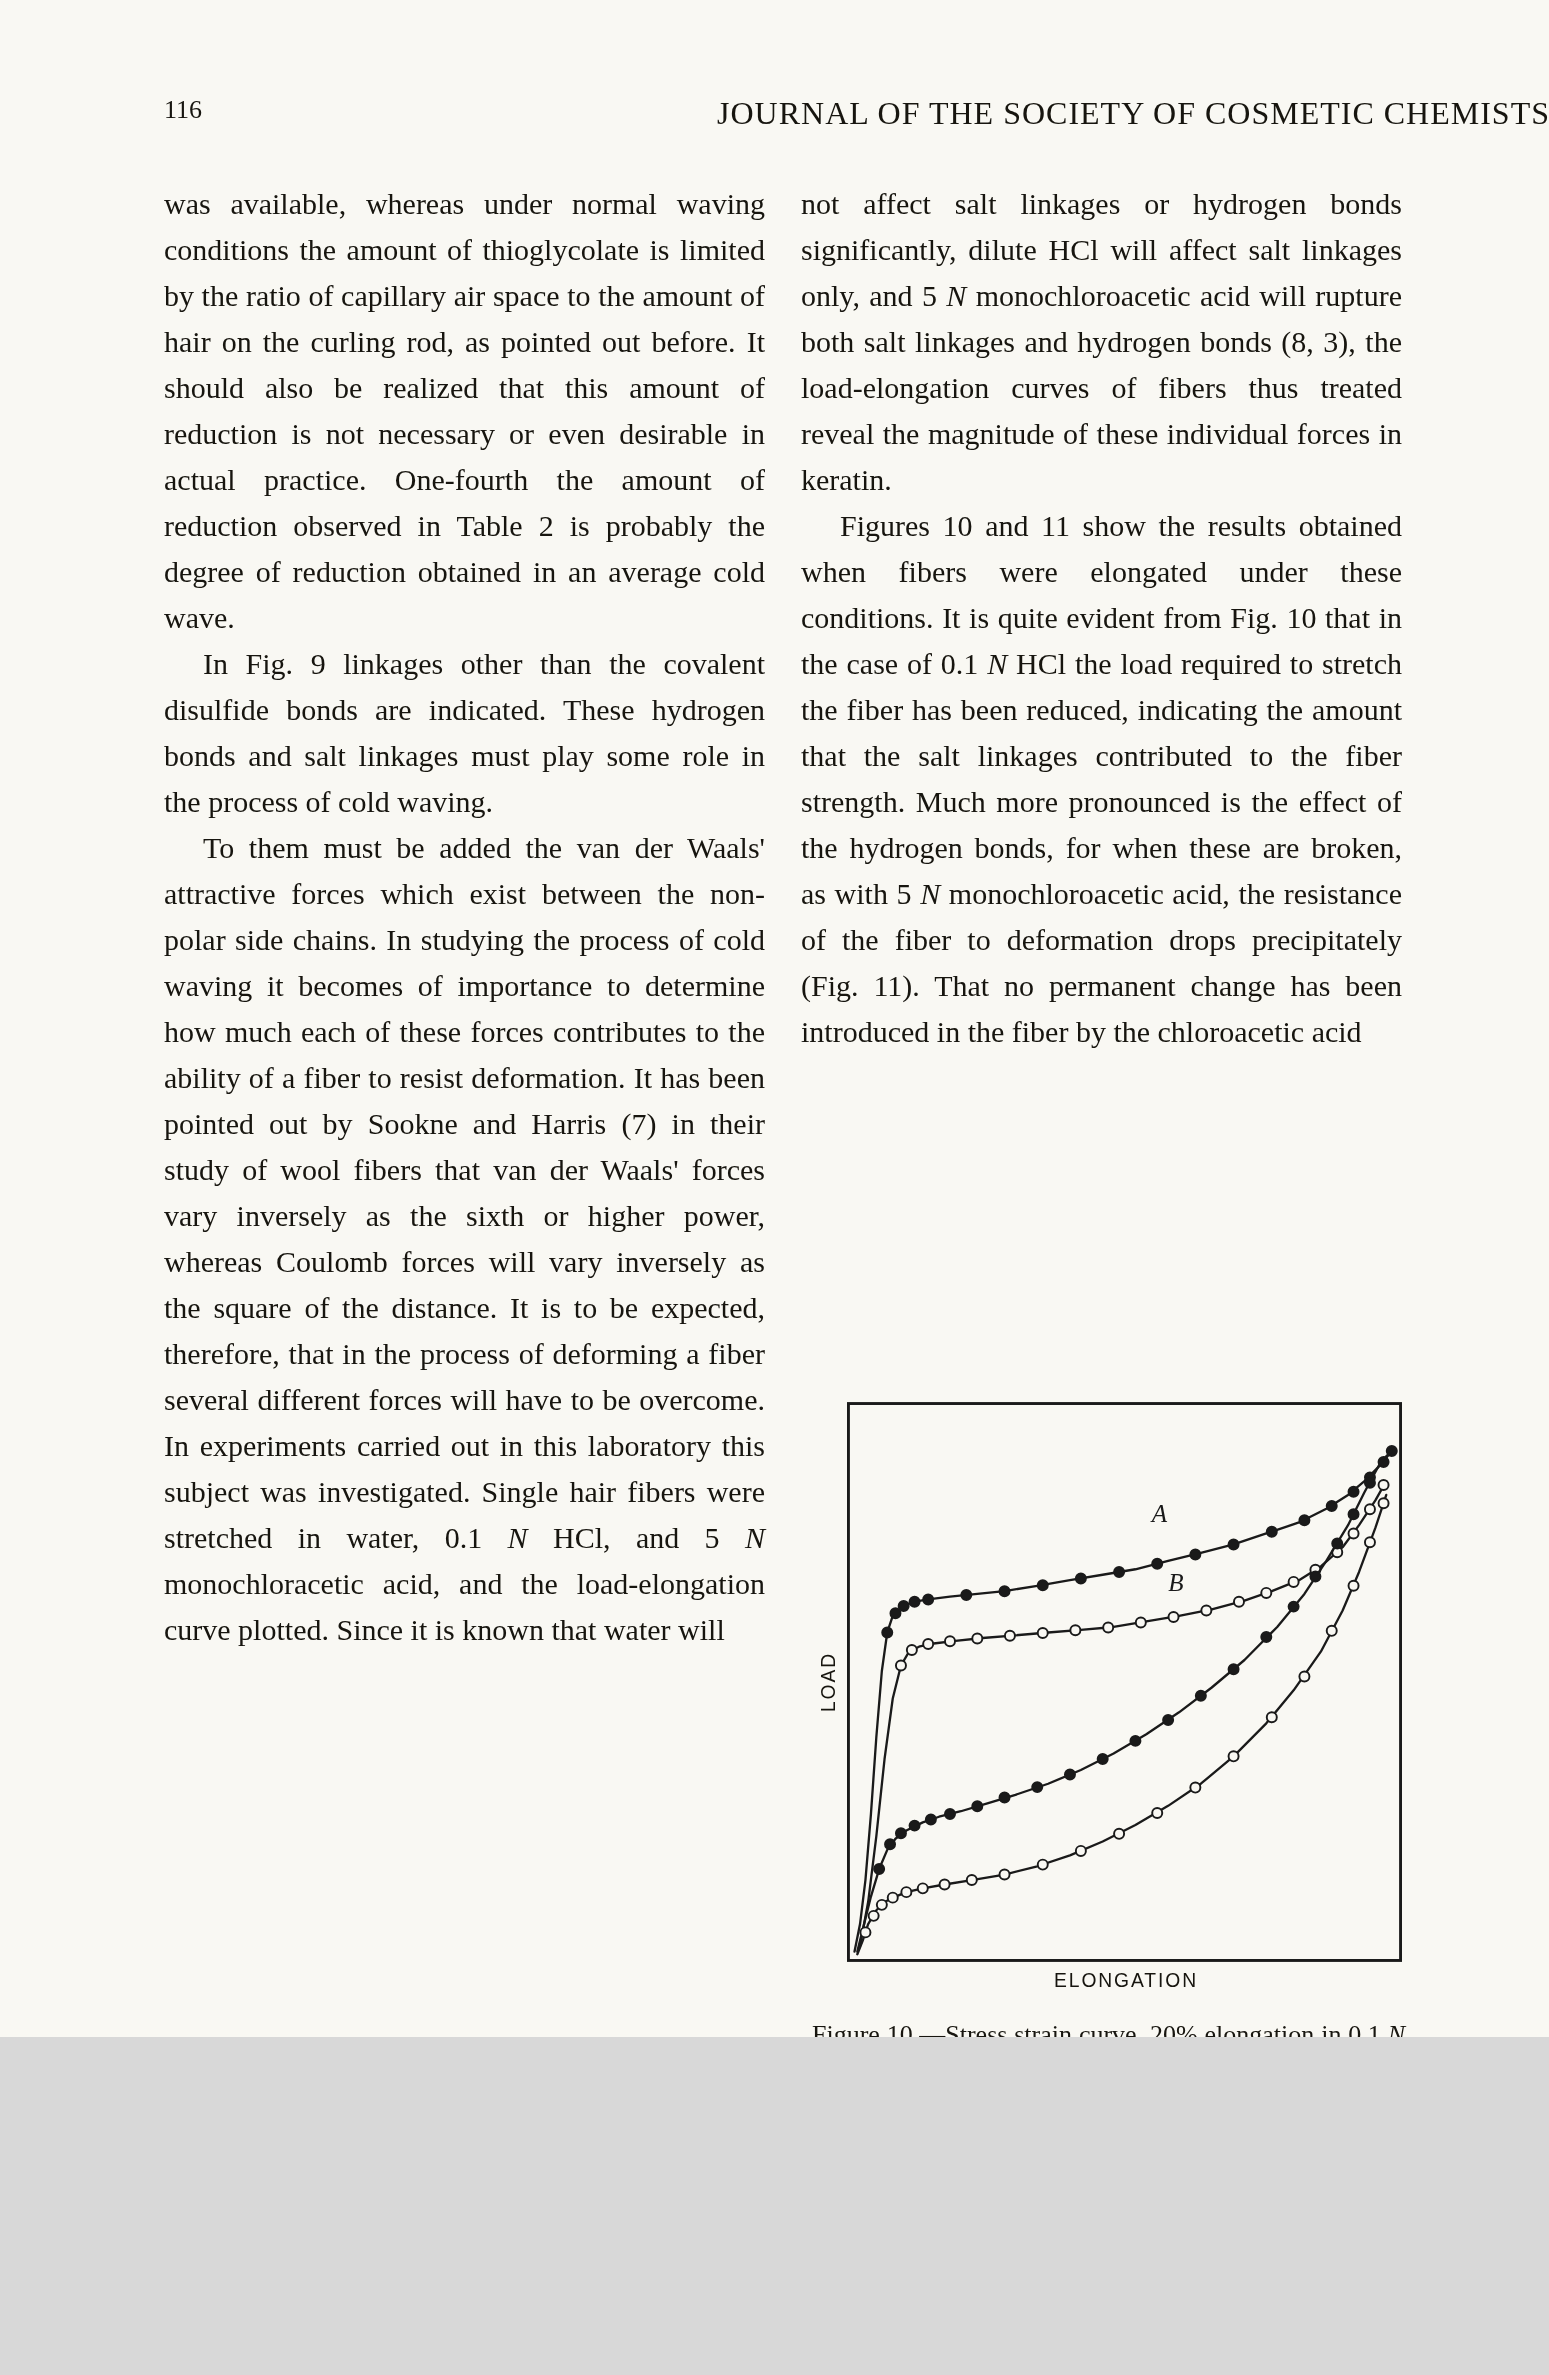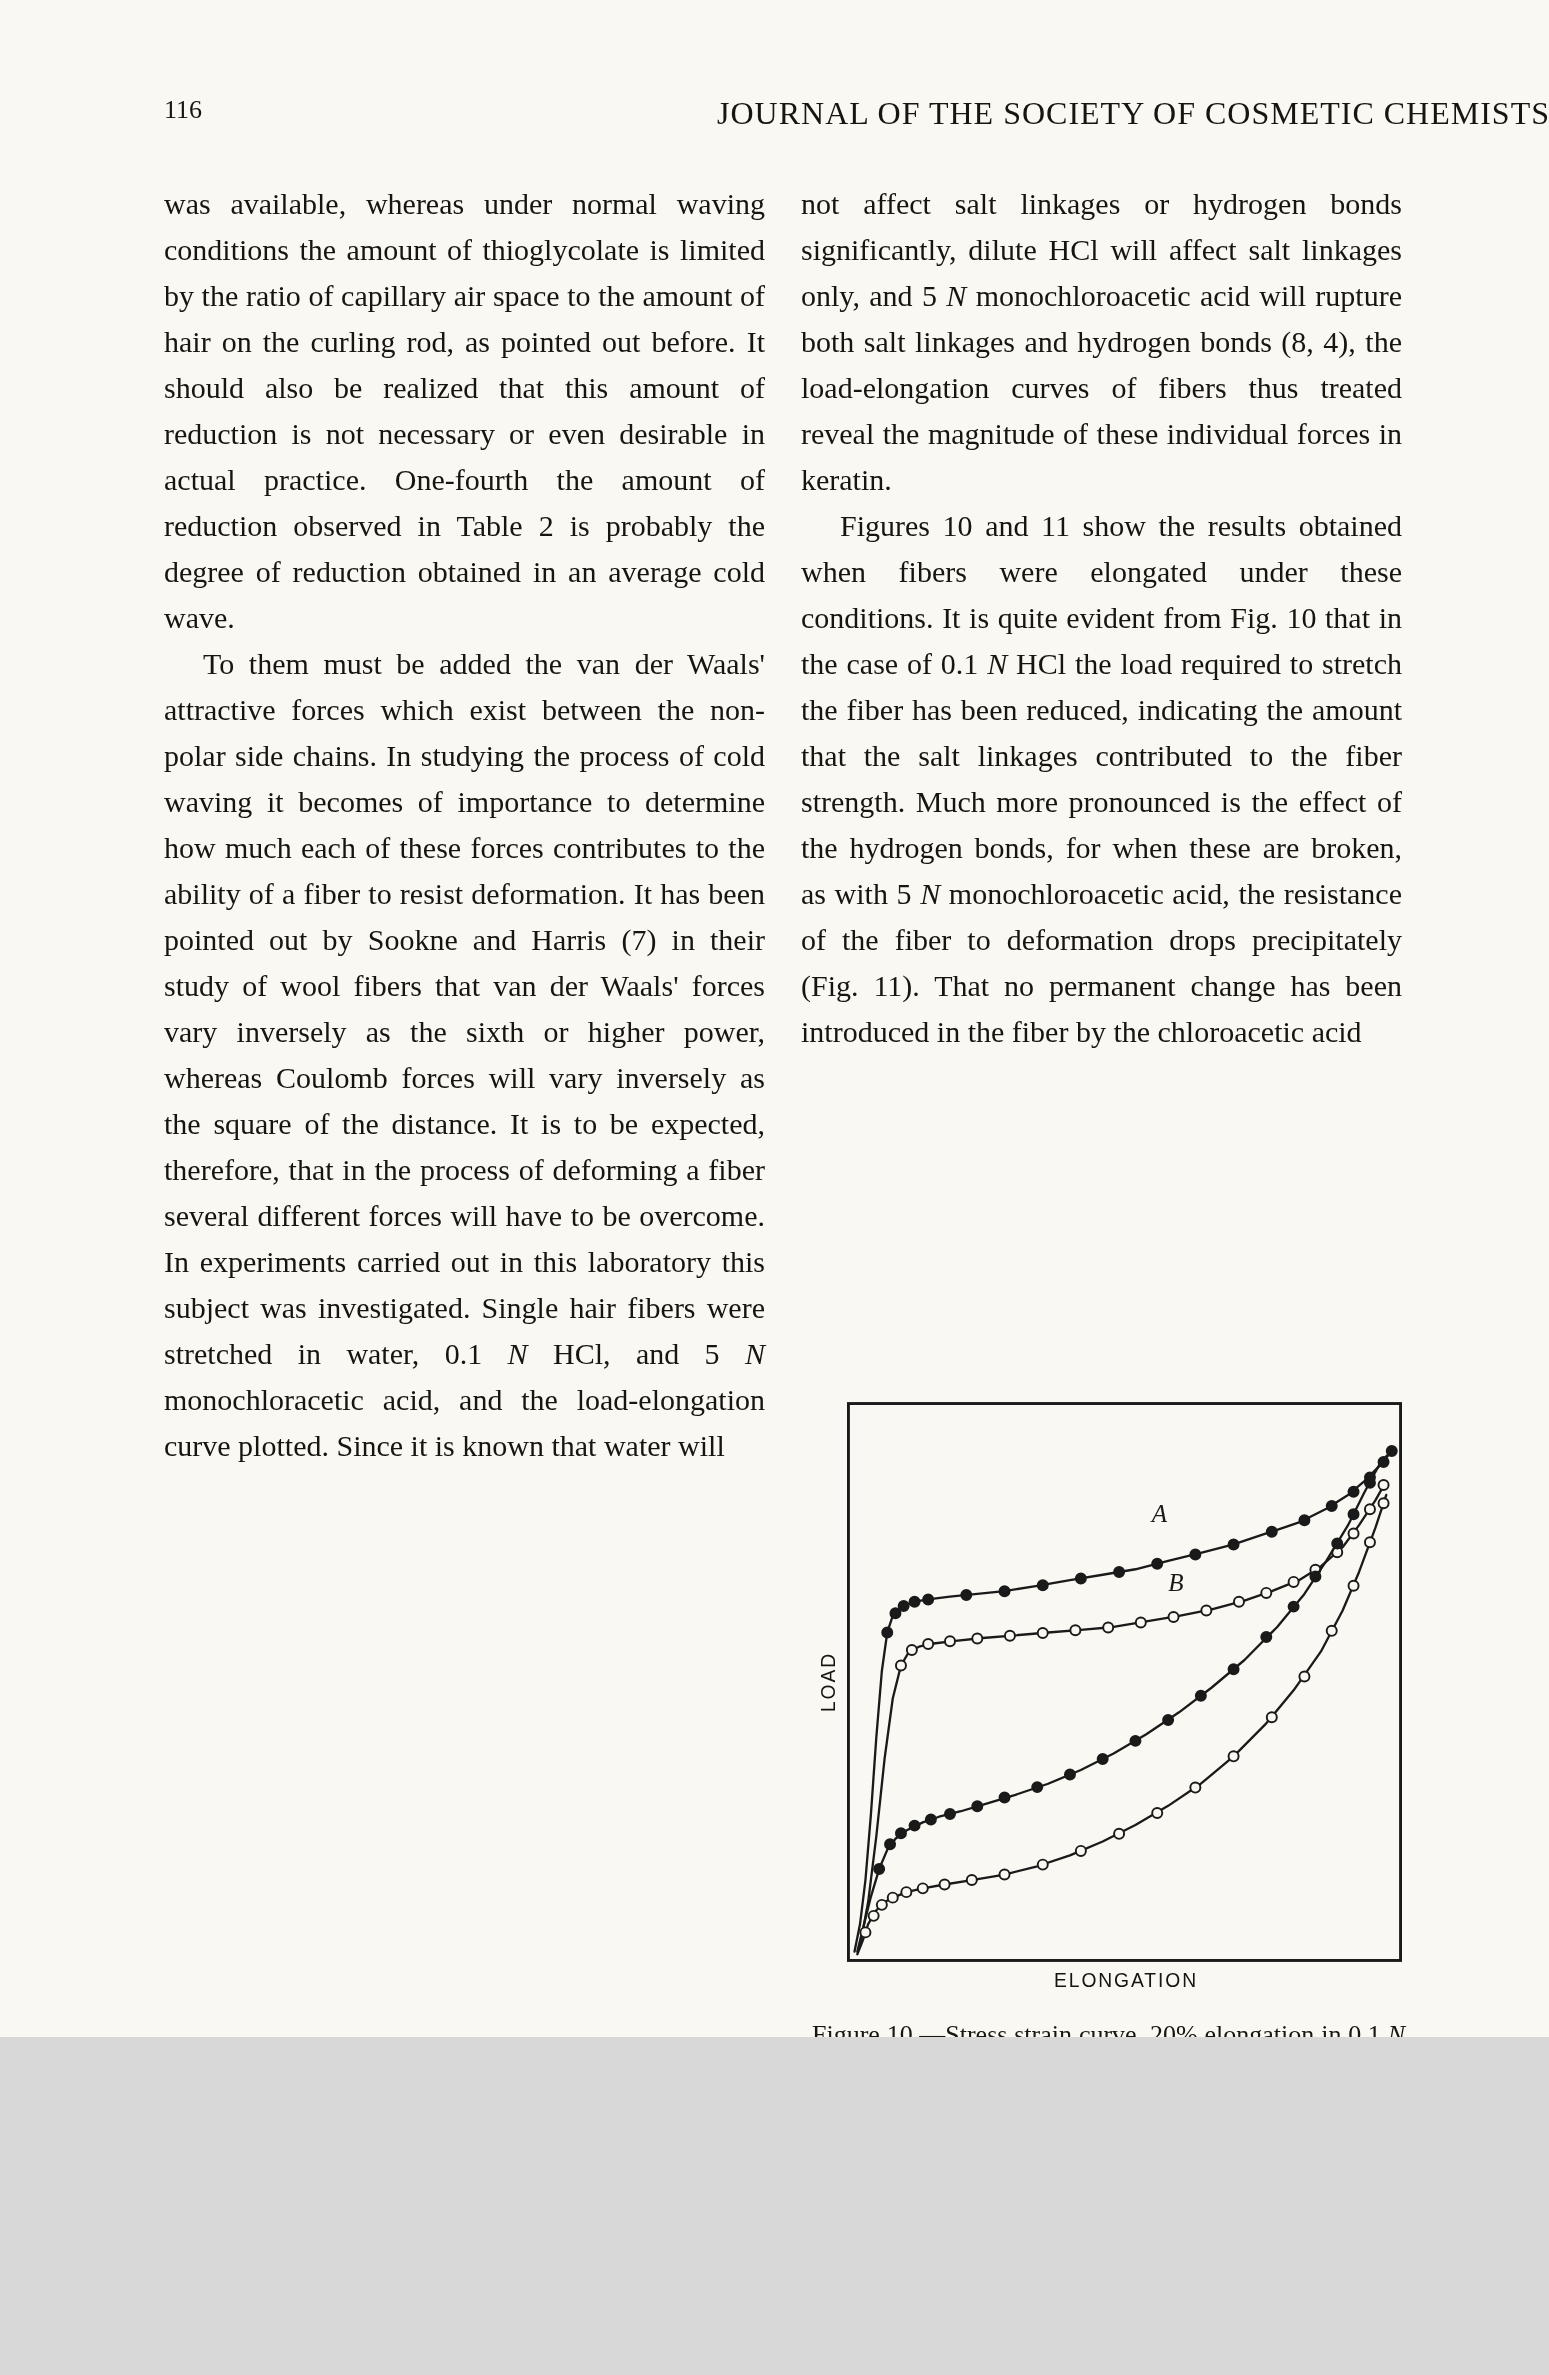--- a/index.html
+++ b/index.html
@@ -58,25 +58,26 @@
 
 <div class="page">
 
   <div class="header">
     <div class="page-number">116</div>
     <div class="journal-title">JOURNAL OF THE SOCIETY OF COSMETIC CHEMISTS</div>
   </div>
 
   <div class="column col-left">
       <p class="para"><span>was available, whereas under normal waving conditions the amount of thioglycolate is limited by the ratio of capillary air space to the amount of hair on the curling rod, as pointed out before. It should also be realized that this amount of reduction is not necessary or even desirable in actual practice. One-fourth the amount of reduction observed in Table 2 is probably the degree of reduction obtained in an average cold wave.</span></p>
+      <p class="para indent"><span>In Fig. 9 linkages other than the covalent disulfide bonds are indicated. These hydrogen bonds and salt linkages must play some role in the process of cold waving.</span></p>
       <p class="para indent"><span>To them must be added the van der Waals' attractive forces which exist between the non-polar side chains. In studying the process of cold waving it becomes of importance to determine how much each of these forces contributes to the ability of a fiber to resist deformation. It has been pointed out by Sookne and Harris (7) in their study of wool fibers that van der Waals' forces vary inversely as the sixth or higher power, whereas Coulomb forces will vary inversely as the square of the distance. It is to be expected, therefore, that in the process of deforming a fiber several different forces will have to be overcome. In experiments carried out in this laboratory this subject was investigated. Single hair fibers were stretched in water, 0.1 </span><em>N</em><span> HCl, and 5 </span><em>N</em><span> monochloracetic acid, and the load-elongation curve plotted. Since it is known that water will</span></p>
     </div>
 
   <div class="column col-right">
-      <p class="para"><span>not affect salt linkages or hydrogen bonds significantly, dilute HCl will affect salt linkages only, and 5 </span><em>N</em><span> monochloroacetic acid will rupture both salt linkages and hydrogen bonds (8, 4), the load-elongation curves of fibers thus treated reveal the magnitude of these individual forces in keratin.</span></p>
+      <p class="para"><span>not affect salt linkages or hydrogen bonds significantly, dilute HCl will affect salt linkages only, and 5 </span><em>N</em><span> monochloroacetic acid will rupture both salt linkages and hydrogen bonds (8, 3), the load-elongation curves of fibers thus treated reveal the magnitude of these individual forces in keratin.</span></p>
       <p class="para indent"><span>Figures 10 and 11 show the results obtained when fibers were elongated under these conditions. It is quite evident from Fig. 10 that in the case of 0.1 </span><em>N</em><span> HCl the load required to stretch the fiber has been reduced, indicating the amount that the salt linkages contributed to the fiber strength. Much more pronounced is the effect of the hydrogen bonds, for when these are broken, as with 5 </span><em>N</em><span> monochloroacetic acid, the resistance of the fiber to deformation drops precipitately (Fig. 11). That no permanent change has been introduced in the fiber by the chloroacetic acid</span></p>
     </div>
 
   <div class="figure">
     <div class="figure-main">
       <div class="load-label-wrap">
         <span class="load-label">LOAD</span>
       </div>
       <div class="chart-box">
         <svg id="chart-svg" width="555" height="560" viewBox="0 0 575 580">

